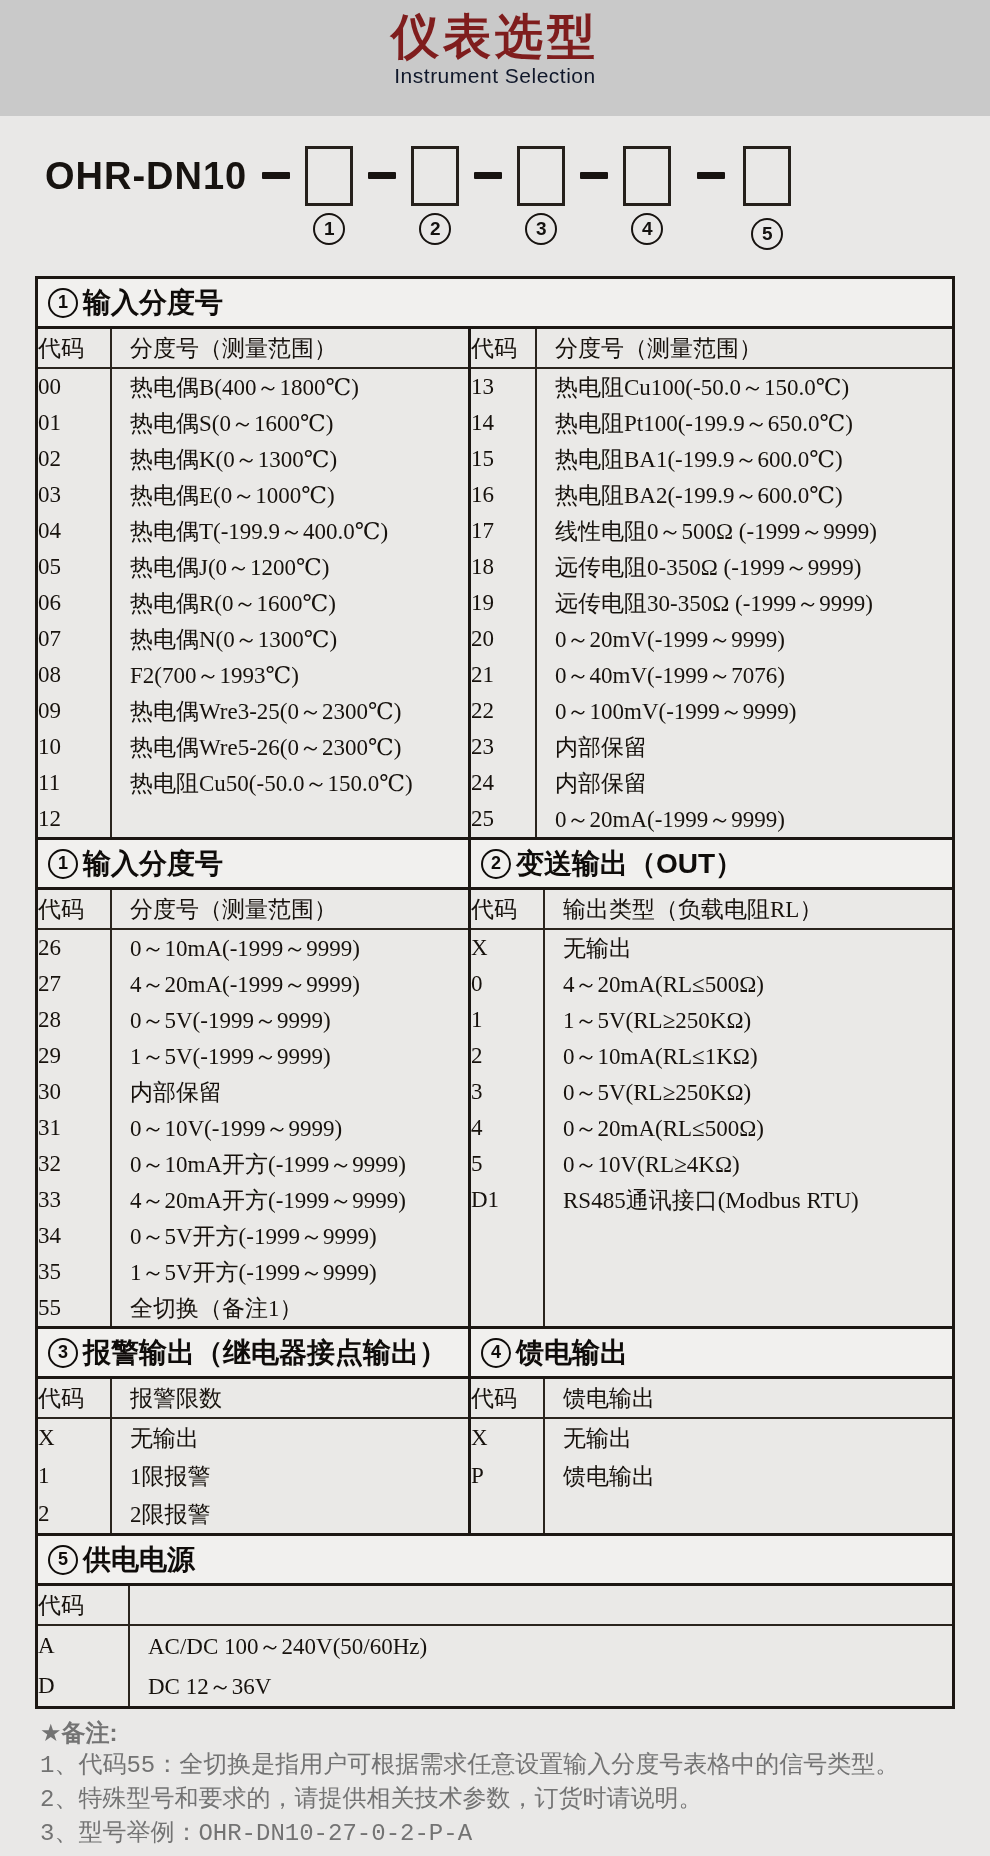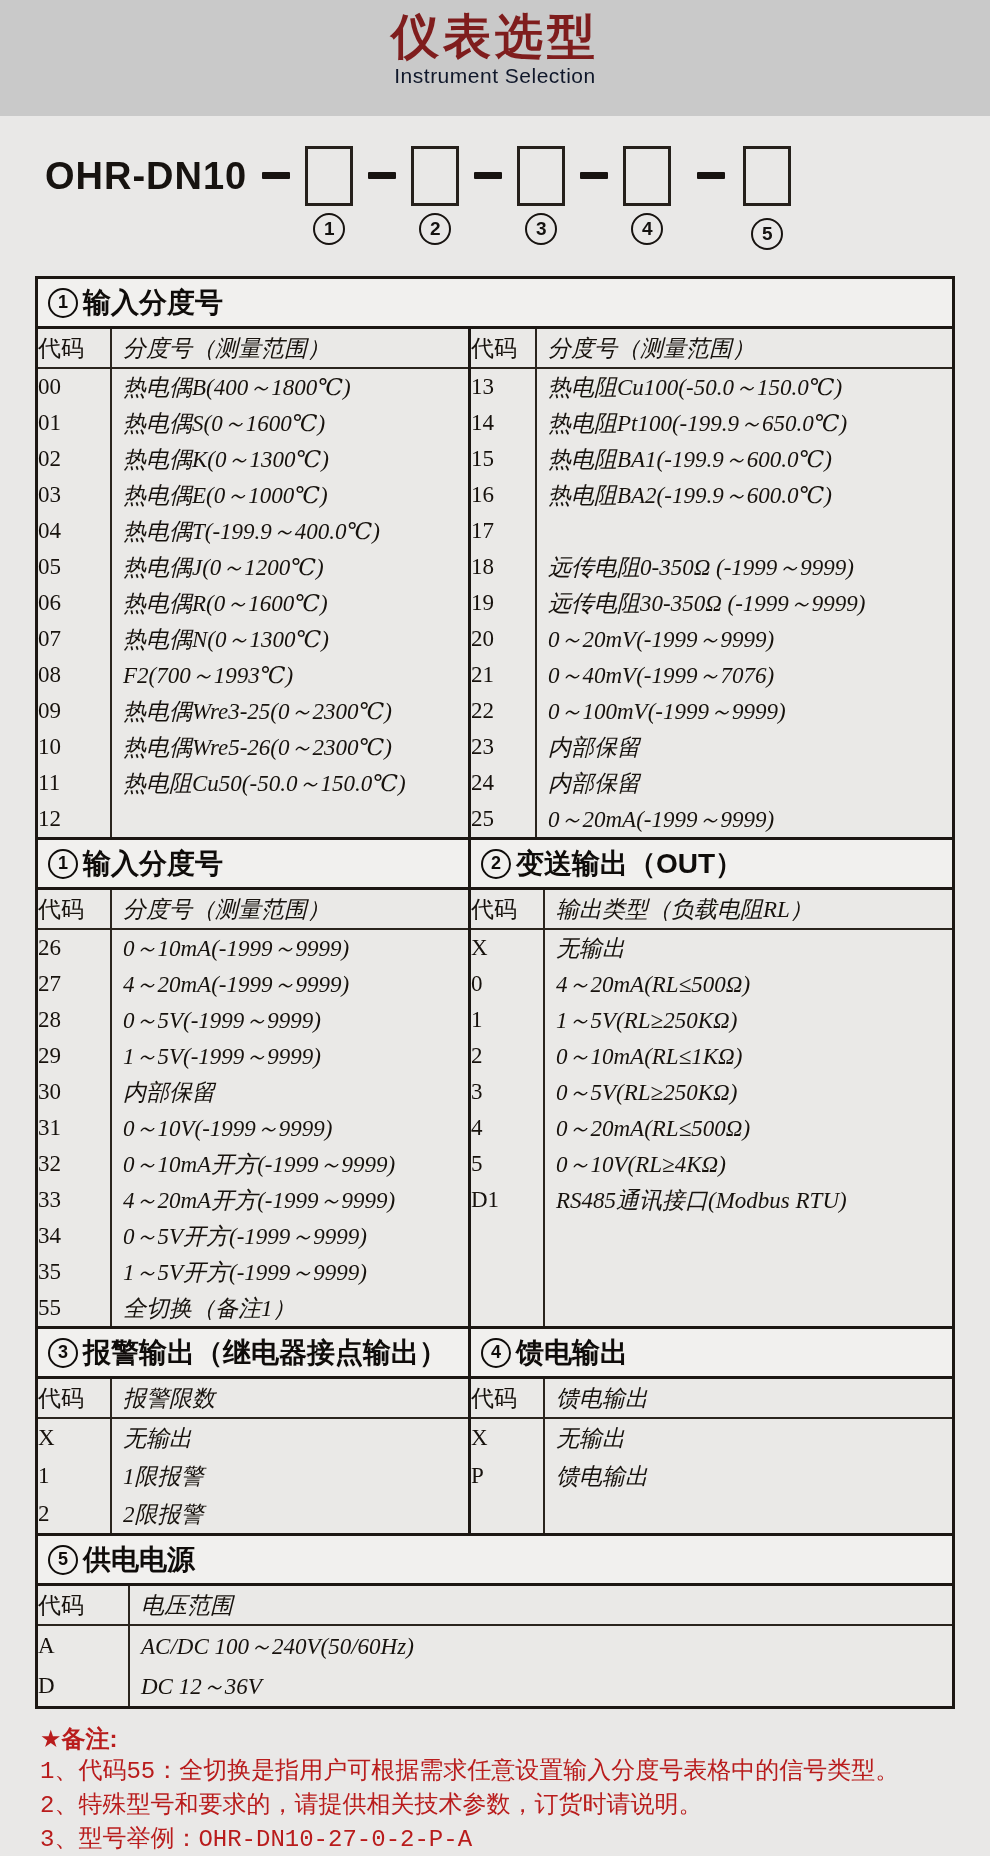--- a/index.html
+++ b/index.html
@@ -115,26 +115,26 @@
   .rows-c .t-row{height:38px;}
   .rows-p .t-row{height:40px;}
   .colhdr{
     height:38px;
     border-bottom:2px solid #2a241e;
   }
   .cell{white-space:nowrap;overflow:hidden;}
   .cell.code{width:72px;text-align:left;flex:0 0 auto;}
   .cw64 .cell.code{width:64px;}
   .cw90 .cell.code{width:90px;}
-  .cell.desc{flex:1;padding-left:13px;font-style:italic;}
+  .cell.desc{flex:1;padding-left:20px;}
   
   .notes{
-    margin:14px 40px 0 40px;
+    margin:8px 40px 0 40px;
     font-size:24px;
-    color:#b91c1c;
+    color:#737373;
   }
   .notes .nhdr{font-weight:bold;line-height:32px;}
   .notes .nline{line-height:34px;font-family:Liberation Mono, monospace;}
 </style>
 </head>
 <body>
 
 <div class="banner">
   <div class="title">仪表选型</div>
   <div class="subtitle">Instrument Selection</div>
@@ -269,20 +269,21 @@
               <div class="t-row">
                 <div class="cell code">15</div>
                 <div class="cell desc">热电阻BA1(-199.9～600.0℃)</div>
               </div>
               <div class="t-row">
                 <div class="cell code">16</div>
                 <div class="cell desc">热电阻BA2(-199.9～600.0℃)</div>
               </div>
               <div class="t-row">
                 <div class="cell code">17</div>
+                <div class="cell desc">线性电阻0～500Ω (-1999～9999)</div>
               </div>
               <div class="t-row">
                 <div class="cell code">18</div>
                 <div class="cell desc">远传电阻0-350Ω (-1999～9999)</div>
               </div>
               <div class="t-row">
                 <div class="cell code">19</div>
                 <div class="cell desc">远传电阻30-350Ω (-1999～9999)</div>
               </div>
               <div class="t-row">
@@ -478,21 +479,20 @@
   </div>
 
   <div class="sec">
     <div class="bar">
       <span class="circ">5</span>
       <span>供电电源</span>
     </div>
     <div class="body cw90">
       <div class="t-row colhdr">
         <div class="cell code">代码</div>
-        <div class="cell desc">电压范围</div>
       </div>
       <div class="rows rows-p">
           <div class="t-row">
             <div class="cell code">A</div>
             <div class="cell desc">AC/DC 100～240V(50/60Hz)</div>
           </div>
           <div class="t-row">
             <div class="cell code">D</div>
             <div class="cell desc">DC 12～36V</div>
           </div>

